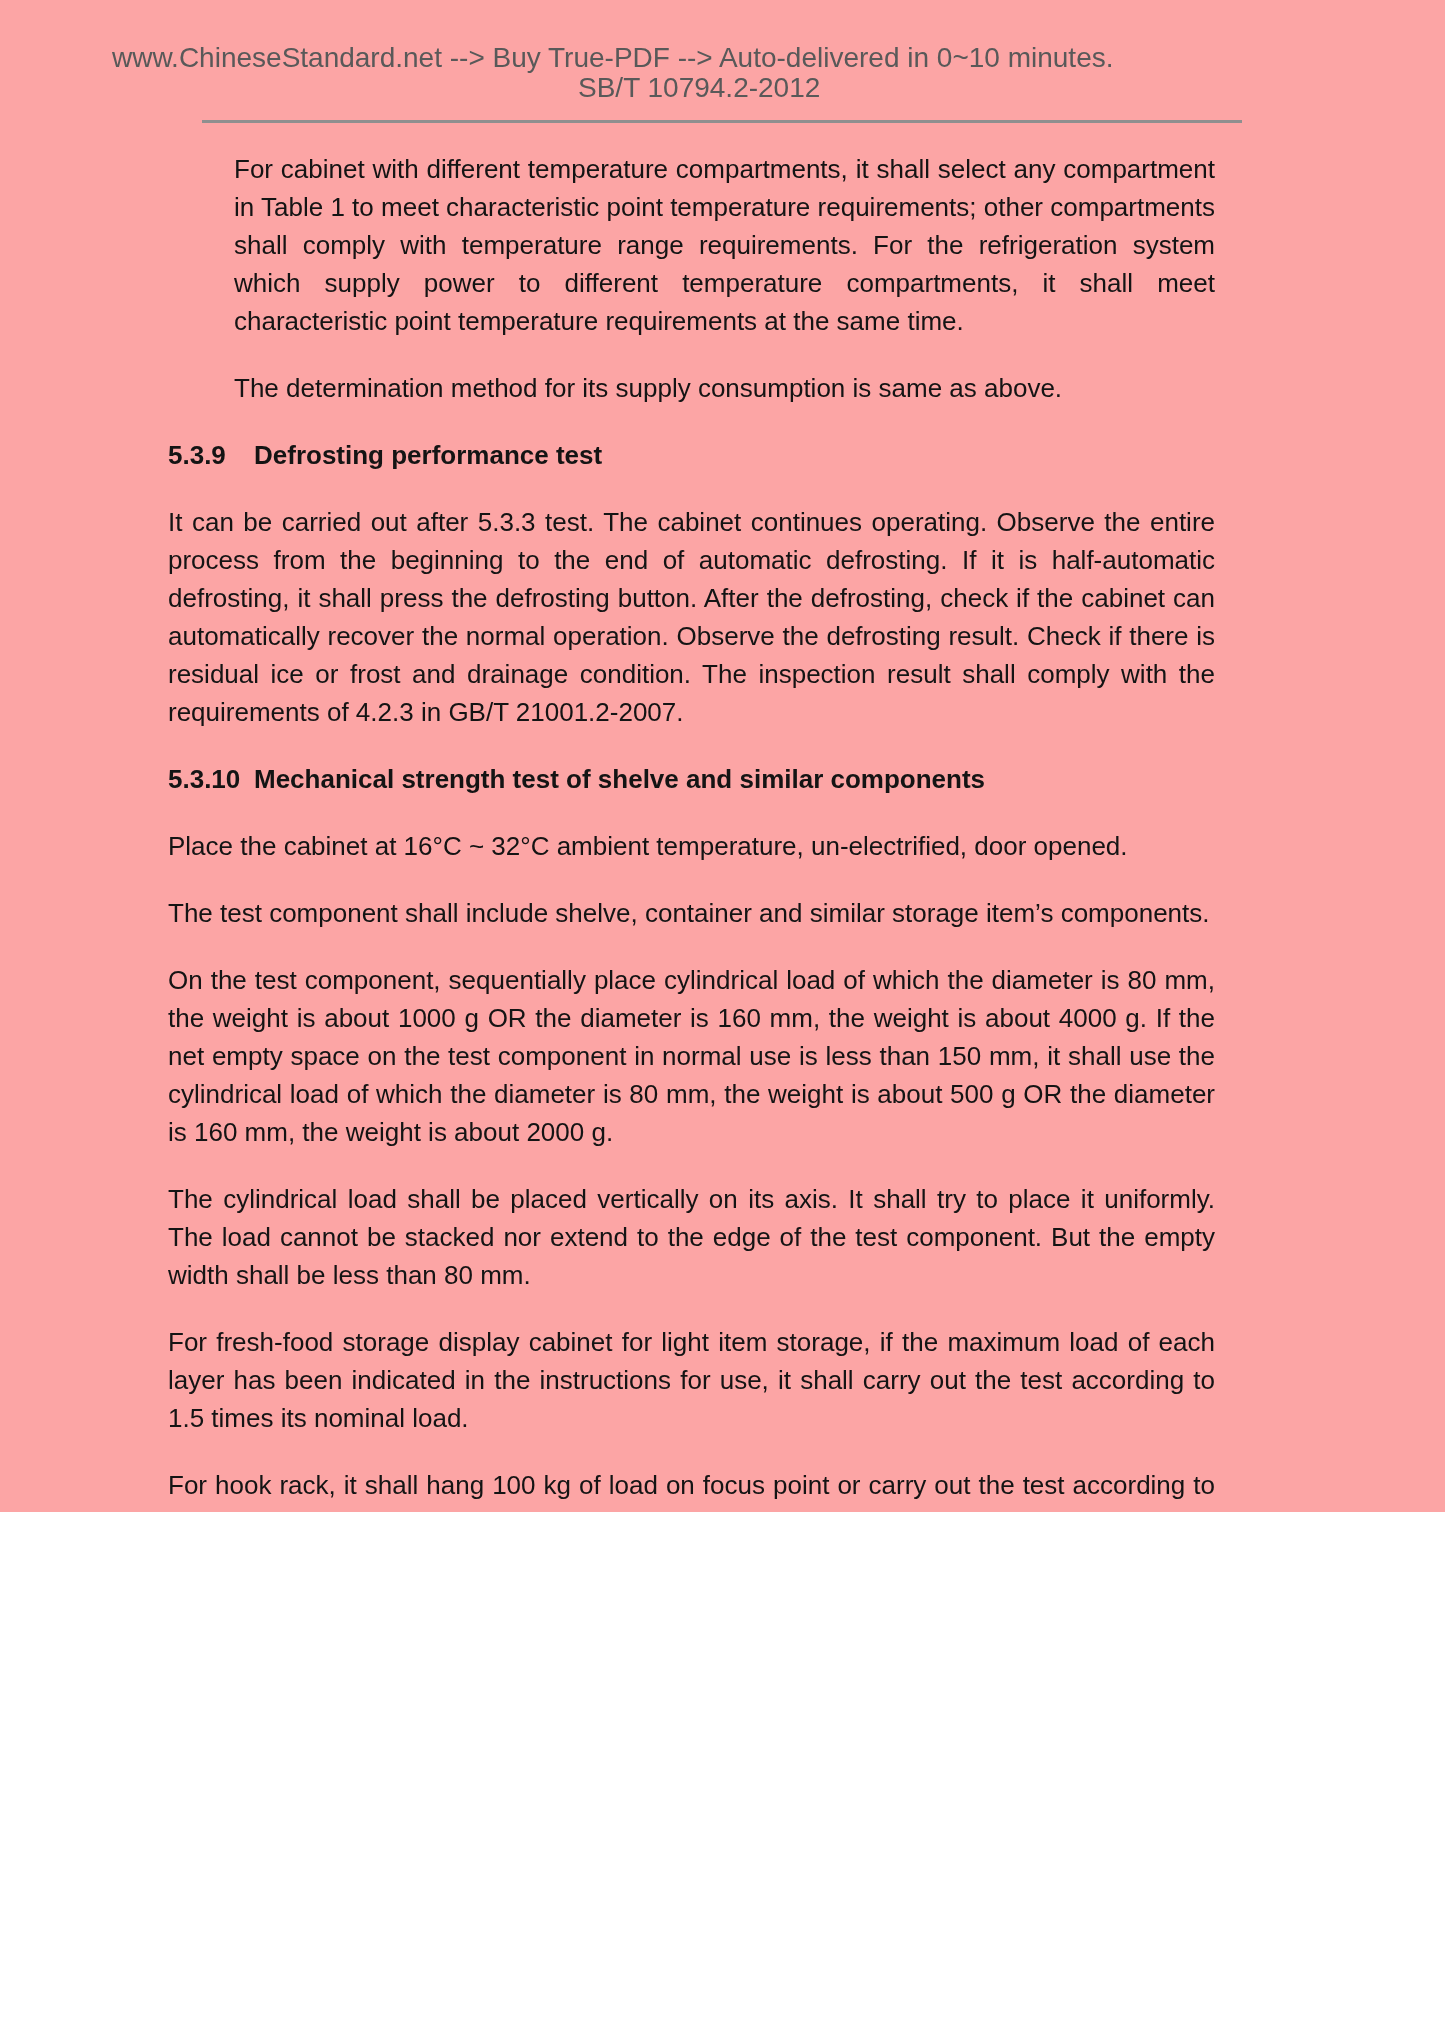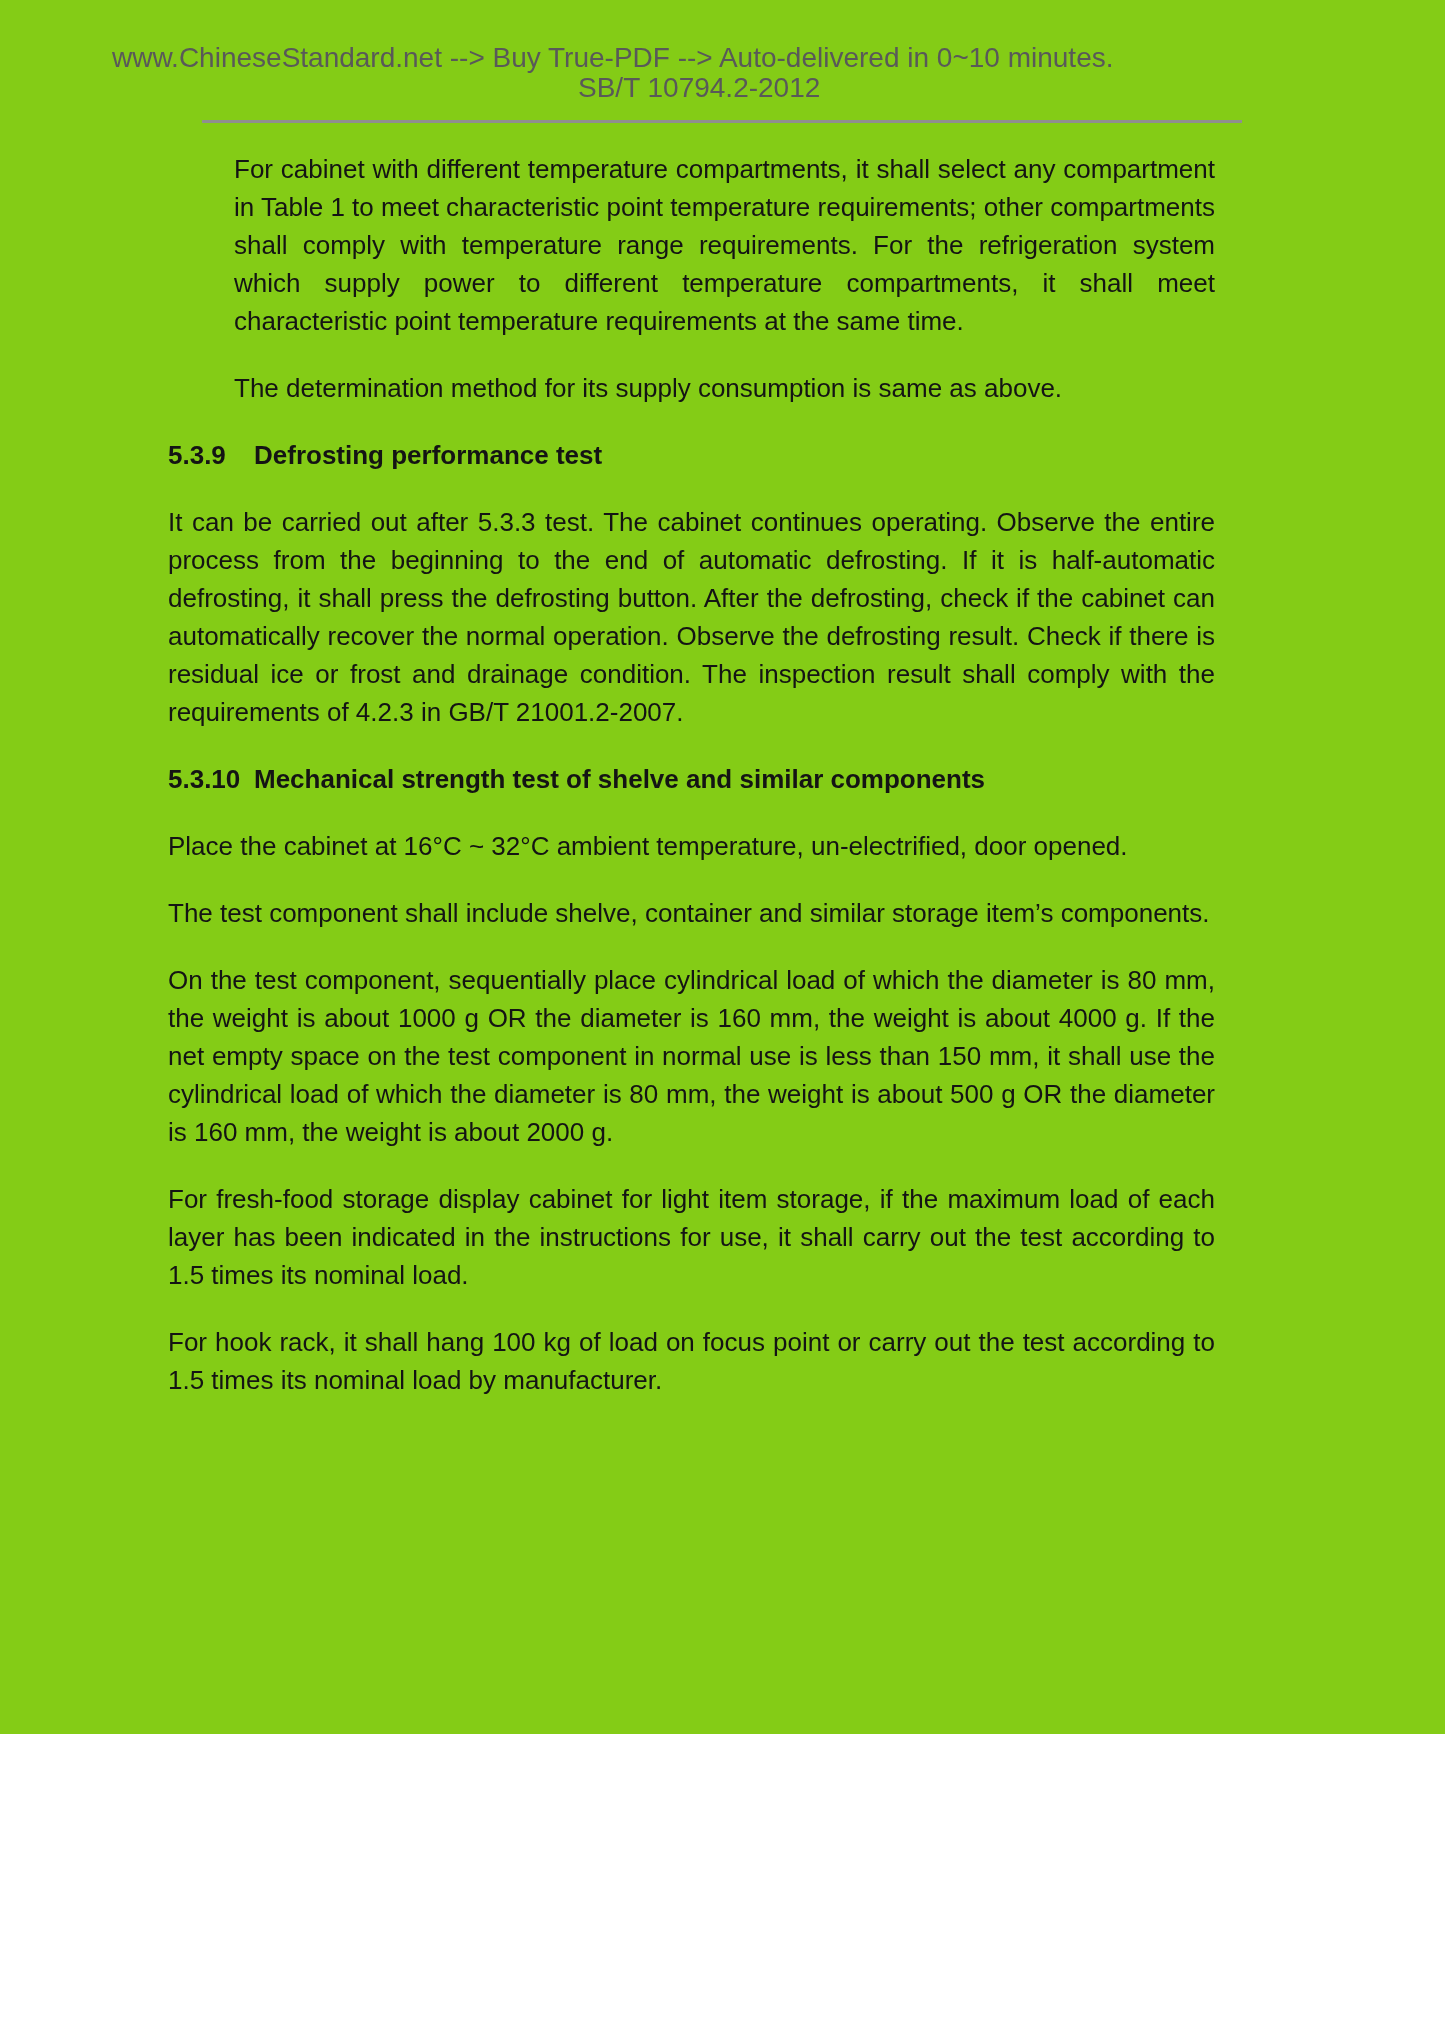--- a/index.html
+++ b/index.html
@@ -1,20 +1,20 @@
 <!DOCTYPE html>
 <html style="--header-gray: #595959; --footer-gray: #595959; --rule-gray: #8f8f8f;"><head>
 <meta charset="utf-8">
 <style>
   html, body { margin: 0; padding: 0; background: #ffffff; }
   .page {
     position: relative;
     width: 1445px;
-    height: 1734px;
-    background: #84cc16;
+    height: 1512px;
+    background: #fca5a5;
     font-family: "Liberation Sans", "DejaVu Sans", sans-serif;
     color: #141414;
     overflow: hidden;
   }
 
   
   .hdr-text {
     position: absolute;
     left: 112px;
     top: 42px;
@@ -115,20 +115,21 @@
     <div class="sec-h">
       <span class="sec-num">5.3.10</span><span class="sec-title">Mechanical strength test of shelve and similar components</span>
     </div>
 
     <p>Place the cabinet at 16°C ~ 32°C ambient temperature, un-electrified, door opened.</p>
 
     <p>The test component shall include shelve, container and similar storage item’s components.</p>
 
     <p>On the test component, sequentially place cylindrical load of which the diameter is 80 mm, the weight is about 1000 g OR the diameter is 160 mm, the weight is about 4000 g. If the net empty space on the test component in normal use is less than 150 mm, it shall use the cylindrical load of which the diameter is 80 mm, the weight is about 500 g OR the diameter is 160 mm, the weight is about 2000 g.</p>
 
+    <p>The cylindrical load shall be placed vertically on its axis. It shall try to place it uniformly. The load cannot be stacked nor extend to the edge of the test component. But the empty width shall be less than 80 mm.</p>
 
     <p>For fresh-food storage display cabinet for light item storage, if the maximum load of each layer has been indicated in the instructions for use, it shall carry out the test according to 1.5 times its nominal load.</p>
 
     <p>For hook rack, it shall hang 100 kg of load on focus point or carry out the test according to 1.5 times its nominal load by manufacturer.</p>
 
   </div>
 
   <div>
     <div class="ftr-rule"></div>
     <span class="ftr-site">www.ChineseStandard.net</span>

